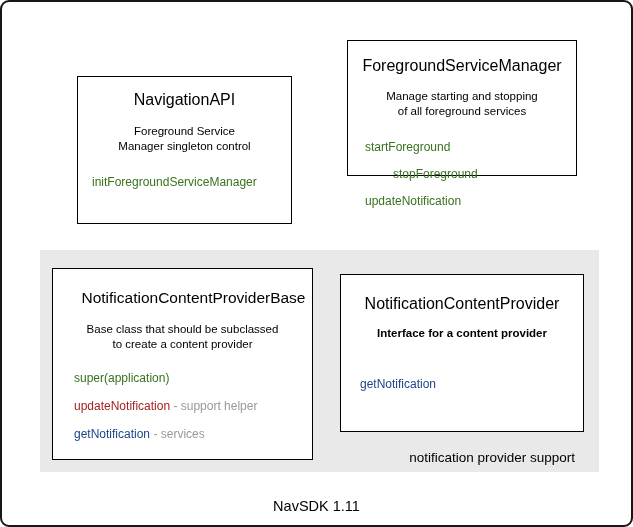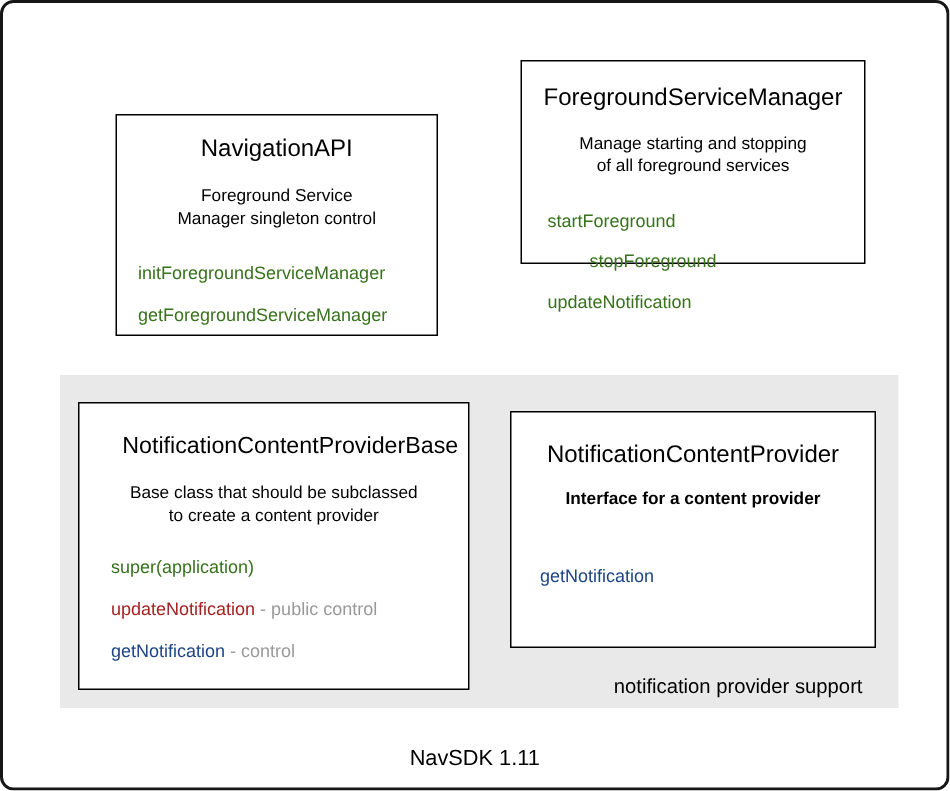--- a/index.html
+++ b/index.html
@@ -103,21 +103,20 @@
 <div class="canvas">
 
   <div class="class-box box-nav">
     <div class="box-title">NavigationAPI</div>
     <div class="box-desc">
       <div>Foreground Service</div>
       <div>Manager singleton control</div>
     </div>
     <div class="methods">
       <div class="method" style="color: rgb(56, 114, 29);">initForegroundServiceManager</div>
-      <div class="method" style="color: rgb(56, 114, 29);">getForegroundServiceManager</div>
     </div>
   </div>
 
   <div class="class-box box-fsm">
     <div class="box-title">ForegroundServiceManager</div>
     <div class="box-desc">
       <div>Manage starting and stopping</div>
       <div>of all foreground services</div>
     </div>
     <div class="methods">
@@ -135,24 +134,24 @@
     <div class="box-title">NotificationContentProviderBase</div>
     <div class="box-desc">
       <div>Base class that should be subclassed</div>
       <div>to create a content provider</div>
     </div>
     <div class="methods">
       <div class="method">
         <span style="color: rgb(56, 114, 29);">super(application)</span>
       </div>
       <div class="method">
-        <span style="color: rgb(164, 34, 34);">updateNotification</span><span class="suffix" style="color: rgb(153, 153, 153);"> - public control</span>
+        <span style="color: rgb(164, 34, 34);">updateNotification</span><span class="suffix" style="color: rgb(153, 153, 153);"> - support helper</span>
       </div>
       <div class="method">
-        <span style="color: rgb(28, 69, 135);">getNotification</span><span class="suffix" style="color: rgb(153, 153, 153);"> - control</span>
+        <span style="color: rgb(28, 69, 135);">getNotification</span><span class="suffix" style="color: rgb(153, 153, 153);"> - services</span>
       </div>
     </div>
   </div>
 
   <div class="class-box box-ncp">
     <div class="box-title">NotificationContentProvider</div>
     <div class="box-desc">
       <div>Interface for a content provider</div>
     </div>
     <div class="methods">

